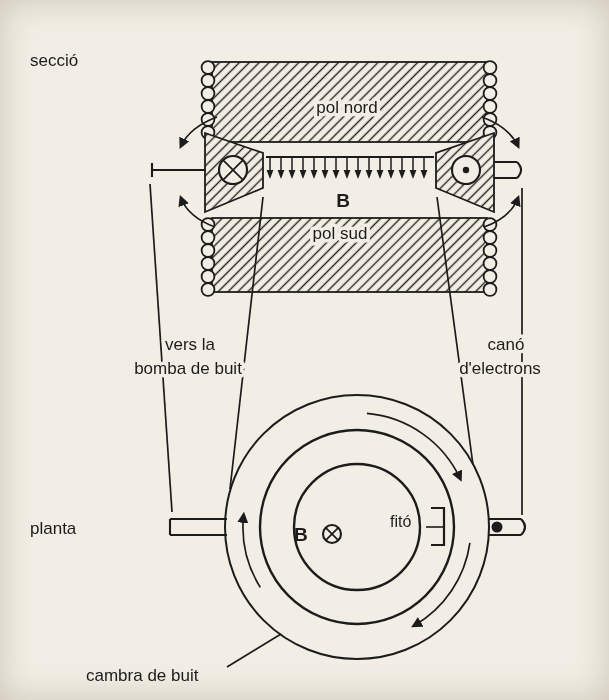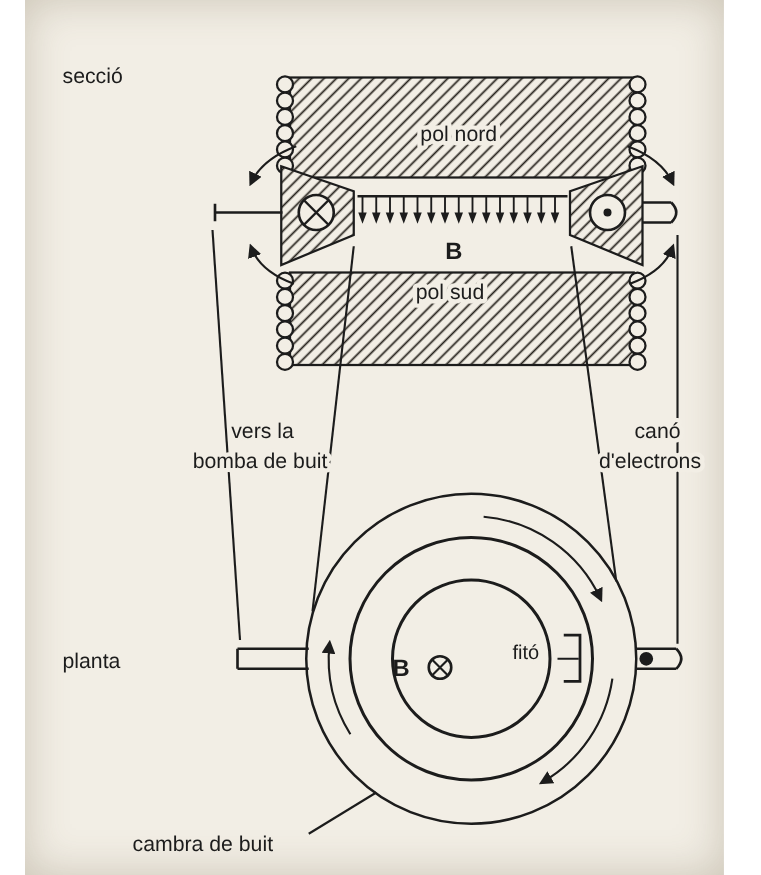--- a/index.html
+++ b/index.html
@@ -1,22 +1,21 @@
 <!DOCTYPE html>
 <html><head>
 <meta charset="utf-8">
 <style>
   html,body { margin:0; padding:0; }
   .page {
-    width:559px; height:700px;
+    width:609px; height:700px;
     background:#f2eee5;
     position:relative;
     box-shadow: inset 0 0 34px rgba(105,88,62,0.28);
     overflow:hidden;
-    margin-left:20px;
   }
   svg { display:block; }
   .ink   { stroke:#1c1c1c; fill:none; }
   .thin  { stroke-width:1.7; }
   .med   { stroke-width:2.1; }
   .fillink { fill:#1c1c1c; stroke:none; }
   .hatched { fill:url(#hatch); stroke:#1c1c1c; stroke-width:1.8; }
   .bgfill  { fill:#f2eee5; }
   .label {
     font-family:"Liberation Sans","DejaVu Sans",sans-serif;

